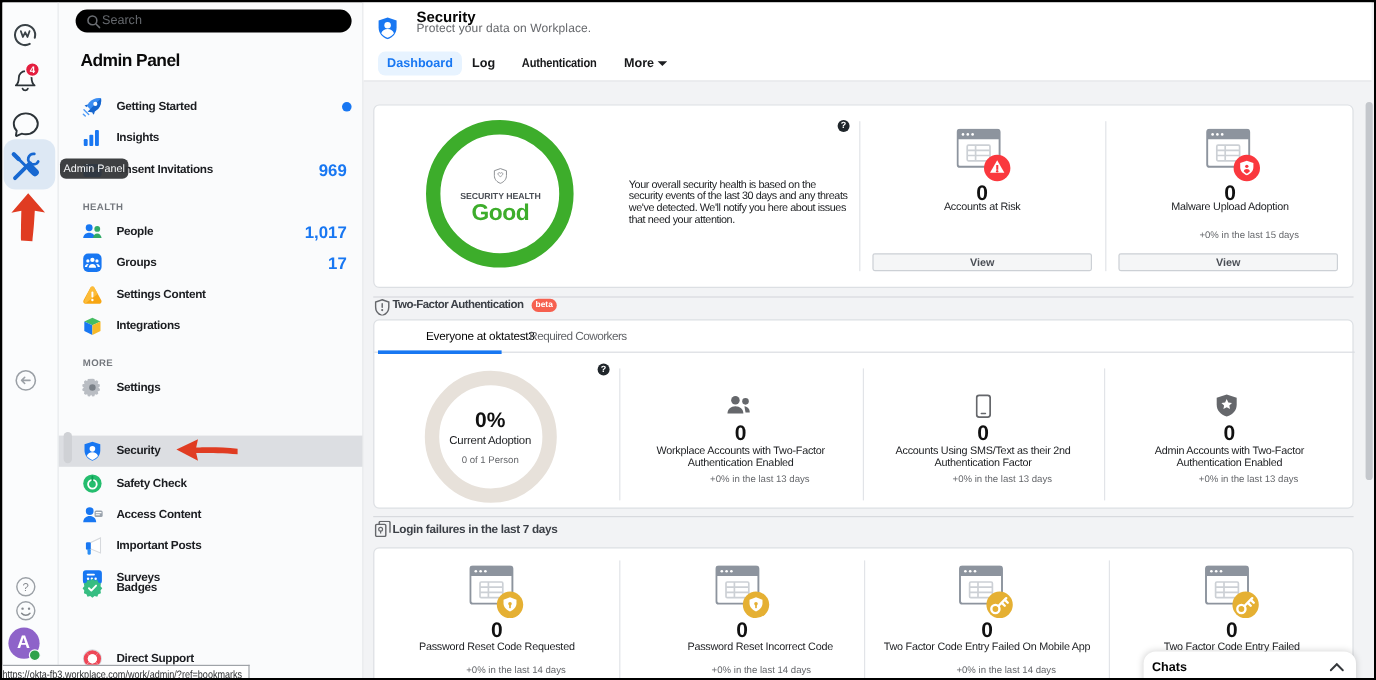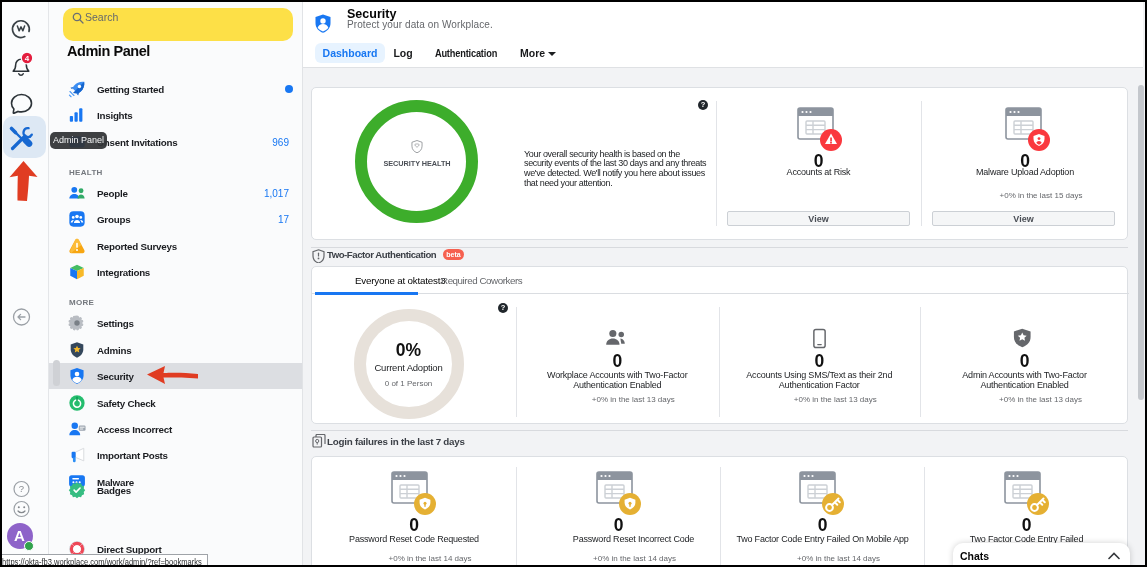--- a/index.html
+++ b/index.html
@@ -4,28 +4,28 @@
 <style>
 * { margin:0; padding:0; box-sizing:border-box; }
 html,body { width:1147px; height:567px; overflow:hidden; }
 body { font-family:"Liberation Sans", sans-serif; background:#000; position:relative; }
 #frame { position:absolute; left:2px; top:2px; width:1143px; height:563px; background:#fff; overflow:hidden; }
 
 #rail { position:absolute; left:0; top:0; width:47px; height:563px; background:#fbfcfd; border-right:1px solid #e4e6e9; }
 .railic { position:absolute; left:-4px; width:47px; text-align:center; }
 
 #side { position:absolute; left:47px; top:0; width:254px; height:563px; background:#fafbfc; border-right:1px solid #e1e3e6; }
-#search { position:absolute; left:14px; top:6px; width:230px; height:33px; background:#fde047; border-radius:10px; color:#65686d; font-size:10.5px; line-height:19px; }
+#search { position:absolute; left:14px; top:6px; width:230px; height:19px; background:#000000; border-radius:10px; color:#65686d; font-size:10.5px; line-height:19px; }
 #search svg { position:absolute; left:9px; top:3.5px; }
 #search span { position:absolute; left:22px; }
 #sbtitle { position:absolute; left:18px; top:40.5px; font-size:14.5px; font-weight:bold; color:#0a0a0a; letter-spacing:-0.45px; }
 .navrow { position:absolute; left:0; width:253px; height:26px; }
 .navrow .nico { position:absolute; left:19px; top:4px; width:18px; height:18px; }
 .navrow .nlab { position:absolute; left:48px; top:50%; transform:translateY(-50%); font-size:9.8px; letter-spacing:-0.25px; font-weight:bold; color:#1b1d21; white-space:nowrap; }
-.navrow .nnum { position:absolute; right:13px; top:50%; transform:translateY(-50%); font-size:10px; color:#1877f2; }
+.navrow .nnum { position:absolute; right:13px; top:50%; transform:translateY(-50%); font-size:14px; color:#1877f2;font-weight:bold; }
 .seclab { position:absolute; left:20px; font-size:8px; font-weight:bold; color:#74787e; letter-spacing:.3px; }
 .hl { background:#dcdee2; }
 
 #main { position:absolute; left:301px; top:0; width:842px; height:563px; background:#f2f3f5; }
 #mhead { position:absolute; left:0; top:0; width:840px; height:66px; background:#fff; border-bottom:1px solid #dfe1e4; }
 .card { position:absolute; background:#fff; border:1px solid #dcdfe3; border-radius:5px; }
 .vdiv { position:absolute; width:1px; background:#e2e4e8; }
 .bignum { position:absolute; width:100%; text-align:center; font-size:17.5px; line-height:20px; font-weight:bold; color:#111; }
 .slab { position:absolute; width:100%; text-align:center; font-size:9px; letter-spacing:-0.2px; color:#1c1e21; line-height:9.5px; }
 .pct { position:absolute; width:100%; text-align:center; font-size:8px; color:#65676b;padding-left:32px; }
@@ -157,44 +157,37 @@
       <span class="nlab">Groups</span>
       <span class="nnum">17</span>
     </div>
     <div class="navrow" style="top:230.5px">
       <svg class="nico" viewBox="0 0 20 20">
           <path d="M10 2 c.8 0 1.5.4 1.9 1.1 l6.3 11.5 c.8 1.4-.3 3.4-1.9 3.4 H3.7 c-1.6 0-2.7-2-1.9-3.4 L8.1 3.1 C8.5 2.4 9.2 2 10 2z" fill="#f7a612"></path>
           <path d="M10 2 c.8 0 1.5.4 1.9 1.1 l3.1 5.9 -9.8 7.4 -1.5 1.3 c-1-.4-1.6-2-.9-3.3 L8.1 3.1 C8.5 2.4 9.2 2 10 2z" fill="#fdc244" opacity=".8"></path>
           <rect x="9.1" y="6.5" width="1.8" height="5.6" rx=".9" fill="#fff"></rect>
           <circle cx="10" cy="14.4" r="1.1" fill="#fff"></circle>
         </svg>
-      <span class="nlab">Reported Surveys</span>
+      <span class="nlab">Settings Content</span>
     </div>
     <div class="navrow" style="top:257px">
       <svg class="nico" viewBox="0 0 20 20">
           <path d="M10 2 l7.5 3.5 -7.5 3.5 -7.5-3.5z" fill="#45bd62"></path>
           <path d="M2.5 5.5 l7.5 3.5 v9 l-7.5-3.7z" fill="#1877f2"></path>
           <path d="M17.5 5.5 l-7.5 3.5 v9 l7.5-3.7z" fill="#f7b928"></path>
         </svg>
       <span class="nlab">Integrations</span>
     </div>
     <div class="seclab" style="top:295.5px">MORE</div>
     <div class="navrow" style="top:308px">
       <svg class="nico" viewBox="0 0 20 20">
           <path d="M10 1.8 l1.8.3 .6 1.8 1.8-.6 1.3 1.3 -.6 1.8 1.8.6 .3 1.8 -1.5 1.2 1.5 1.2 -.3 1.8 -1.8.6 .6 1.8 -1.3 1.3 -1.8-.6 -.6 1.8 -1.8.3 -1.2-1.5 -1.2 1.5 -1.8-.3 -.6-1.8 -1.8.6 -1.3-1.3 .6-1.8 -1.8-.6 -.3-1.8 1.5-1.2 -1.5-1.2 .3-1.8 1.8-.6 -.6-1.8 1.3-1.3 1.8.6 .6-1.8z" fill="#b9bdc3"></path>
           <circle cx="10" cy="10" r="3" fill="#7a8087"></circle>
         </svg>
       <span class="nlab">Settings</span>
-    </div>
-    <div class="navrow" style="top:334.5px">
-      <svg class="nico" viewBox="0 0 20 20">
-          <path d="M10 1.5 l7 2.3 v5.5 c0 4.5-3 7.7-7 9.2 c-4-1.5-7-4.7-7-9.2 V3.8z" fill="#34475c"></path>
-          <path d="M10 5.2 l1.2 2.6 2.8.3 -2.1 1.9 .6 2.8 -2.5-1.5 -2.5 1.5 .6-2.8 -2.1-1.9 2.8-.3z" fill="#f7b928"></path>
-        </svg>
-      <span class="nlab">Admins</span>
     </div>
     <div class="navrow hl" style="top:361px">
       <svg class="nico" viewBox="0 0 20 20">
           <path d="M10 1.2 l7.3 2.4 v5.7 c0 4.7-3.1 8-7.3 9.5 c-4.2-1.5-7.3-4.8-7.3-9.5 V3.6z" fill="#1877f2"></path>
           <circle cx="10" cy="7.8" r="2.6" fill="#fff"></circle>
           <path d="M4.8 14.5 c.6-2.3 2.7-3.6 5.2-3.6 s4.6 1.3 5.2 3.6 c-1.3 1.7-3.1 2.9-5.2 3.6 c-2.1-.7-3.9-1.9-5.2-3.6z" fill="#fff"></path>
         </svg>
       <span class="nlab">Security</span>
     </div>
     <div class="navrow" style="top:387.5px">
@@ -205,39 +198,39 @@
         </svg>
       <span class="nlab">Safety Check</span>
     </div>
     <div class="navrow" style="top:413.5px">
       <svg class="nico" viewBox="0 0 20 20">
           <circle cx="7.5" cy="6.5" r="3.6" fill="#1877f2"></circle>
           <path d="M1.5 17 c0-3.5 2.7-5.8 6-5.8 s6 2.3 6 5.8z" fill="#1877f2"></path>
           <rect x="12" y="6" width="7.5" height="6" rx="1.4" fill="#9aa3ad"></rect>
           <path d="M13.5 8 h4.5 M13.5 10 h3" stroke="#fff" stroke-width="1" stroke-linecap="round"></path>
         </svg>
-      <span class="nlab">Access Incorrect</span>
+      <span class="nlab">Access Content</span>
     </div>
     <div class="navrow" style="top:440px">
       <svg class="nico" viewBox="0 0 20 20">
           <path d="M8 7 L17.5 2.5 v14 L8 12.5z" fill="#fff" stroke="#d6d9dd" stroke-width="1"></path>
           <rect x="4" y="6.5" width="4.5" height="7" rx="1.2" fill="#1877f2"></rect>
           <rect x="5.5" y="12.5" width="3" height="5.5" rx="1.4" fill="#2b8ef5"></rect>
         </svg>
       <span class="nlab">Important Posts</span>
     </div>
     <div class="navrow" style="top:466.5px">
       <svg class="nico" viewBox="0 0 20 20">
           <path d="M4 2.5 h12 a2.8 2.8 0 0 1 2.8 2.8 v7 a2.8 2.8 0 0 1-2.8 2.8 H9 l-3.8 3.2 c-.5.4-1.2 0-1.2-.6 v-2.6 H4 a2.8 2.8 0 0 1-2.8-2.8 v-7 A2.8 2.8 0 0 1 4 2.5z" fill="#1877f2"></path>
           <path d="M5.5 6.4 h6" stroke="#fff" stroke-width="1.6" stroke-linecap="round"></path>
           <circle cx="6" cy="10.3" r="1.15" fill="#fff"></circle>
           <circle cx="9.5" cy="10.3" r="1.15" fill="#fff"></circle>
           <circle cx="13" cy="10.3" r="1.15" fill="#fff"></circle>
         </svg>
-      <span class="nlab">Malware</span>
+      <span class="nlab">Surveys</span>
     </div>
     <div class="navrow" style="top:475px">
       <svg class="nico" viewBox="0 0 20 20">
           <path d="M10 1.5 l2 1.6 2.5-.5 1 2.3 2.4.9 -.4 2.5 1.6 2 -1.6 2 .4 2.5 -2.4.9 -1 2.3 -2.5-.5 -2 1.6 -2-1.6 -2.5.5 -1-2.3 -2.4-.9 .4-2.5 -1.6-2 1.6-2 -.4-2.5 2.4-.9 1-2.3 2.5.5z" fill="#36bd82"></path>
           <path d="M6.8 10.2 l2.2 2.2 4.4-4.6" fill="none" stroke="#fff" stroke-width="1.8" stroke-linecap="round" stroke-linejoin="round"></path>
         </svg>
       <span class="nlab">Badges</span>
     </div>
     <div class="navrow" style="top:534px">
       <svg class="nico" viewBox="0 0 20 20">
@@ -274,20 +267,21 @@
       <div style="position:absolute;left:217px;top:41px;height:20px;line-height:20px;font-size:10.5px;font-weight:bold;color:#18191b;">More<span style="display:inline-block;width:0;height:0;border-left:4px solid transparent;border-right:4px solid transparent;border-top:4.5px solid #1c1e21;margin-left:3px;vertical-align:1px;"></span></div>
     </div>
 
     <div class="card" style="left:8px;top:85px;width:817px;height:153px;">
       <div style="position:absolute;left:43px;top:12px;width:123px;height:123px;border-radius:50%;border:12px solid #3dad2b;"></div>
       <svg style="position:absolute;left:99px;top:51px" width="12" height="15" viewBox="0 0 19 21">
         <path d="M9.5 1 l8 2.8 v6.2 c0 5.2-3.4 8.8-8 10.4 c-4.6-1.6-8-5.2-8-10.4 V3.8z" fill="none" stroke="#8a8d91" stroke-width="1.3"></path>
         <path d="M9.5 7.2 c.8-1.3 2.8-1.1 3.2.4 c.3 1.3-1.4 2.9-3.2 4 c-1.8-1.1-3.5-2.7-3.2-4 c.4-1.5 2.4-1.7 3.2-.4z" fill="none" stroke="#8a8d91" stroke-width="1.1"></path>
       </svg>
       <div style="position:absolute;left:20px;top:71px;width:170px;text-align:center;font-size:7.3px;font-weight:bold;color:#4b4f56;letter-spacing:-0.05px;">SECURITY HEALTH</div>
+      <div style="position:absolute;left:20px;top:78.5px;width:170px;text-align:center;font-size:19px;letter-spacing:-0.4px;font-weight:bold;color:#3dad2b;">Good</div>
       <div style="position:absolute;left:212px;top:61.5px;width:192px;font-size:9px;letter-spacing:-0.35px;line-height:9.8px;color:#1c1e21;">Your overall security health is based on the<br>security events of the last 30 days and any threats<br>we've detected. We'll notify you here about issues<br>that need your attention.</div>
       <div class="helpq" style="left:386px;top:12px;">?</div>
       <div class="vdiv" style="left:404px;top:13px;height:125px;"></div>
       <div class="vdiv" style="left:609px;top:13px;height:125px;"></div>
 
       <div style="position:absolute;left:404px;top:0;width:205px;height:153px;">
         <svg style="position:absolute;left:81px;top:19px" width="46" height="45" viewBox="0 0 46 45">
           <g>
             <rect x="1" y="1" width="35" height="31" rx="2" fill="#fff" stroke="#8d949e" stroke-width="1.6"></rect>
             <path d="M1 3 a2 2 0 0 1 2-2 h31 a2 2 0 0 1 2 2 v6 H1z" fill="#8d949e"></path>

